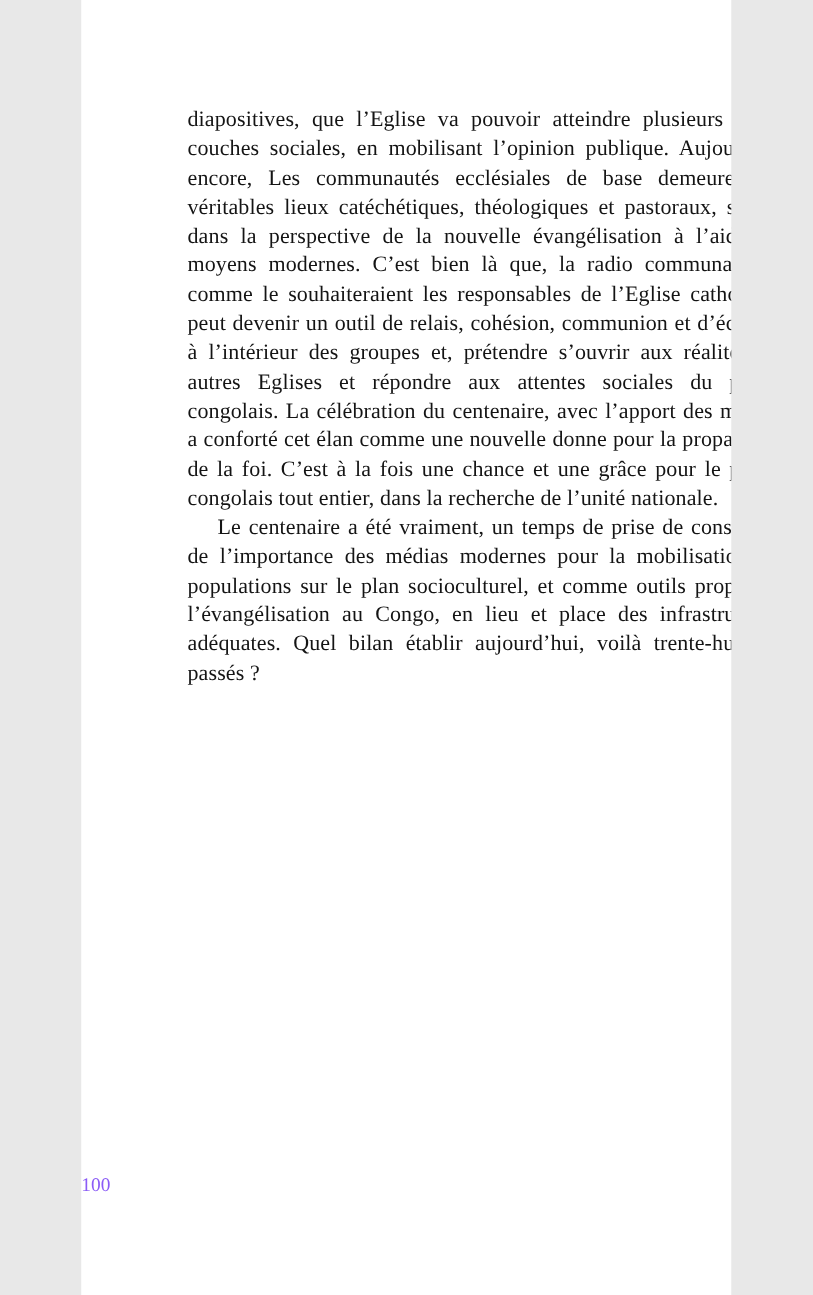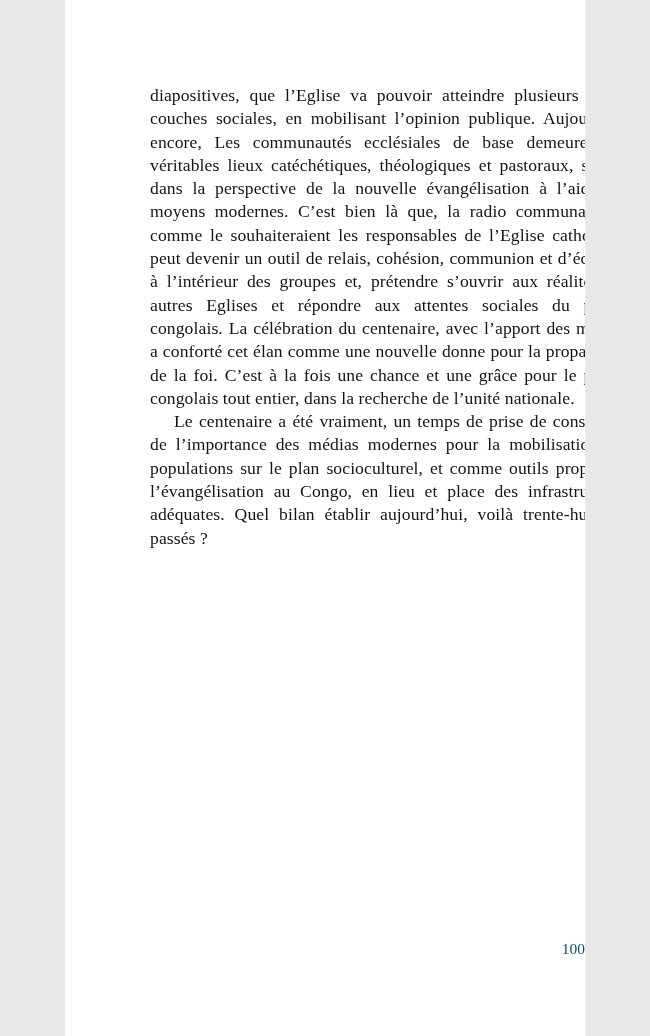--- a/index.html
+++ b/index.html
@@ -33,23 +33,23 @@
     padding: 0;
   }
   .text-block p.indented {
     text-indent: 24px;
   }
   .page-number {
     position: absolute;
     left: 0;
     right: 0;
     top: 940px;
-    text-align: right;
+    text-align: left;
     font-size: 15.5px;
-    color: #0c4a6e;
+    color: #8b5cf6;
   }
 </style>
 </head>
 <body>
 
 <div class="page">
   <div class="text-block">
     <p>diapositives, que l’Eglise va pouvoir atteindre plusieurs autres couches sociales, en mobilisant l’opinion publique. Aujourd’hui encore, Les communautés ecclésiales de base demeurent de véritables lieux catéchétiques, théologiques et pastoraux, surtout dans la perspective de la nouvelle évangélisation à l’aide des moyens modernes. C’est bien là que, la radio communautaire, comme le souhaiteraient les responsables de l’Eglise catholique, peut devenir un outil de relais, cohésion, communion et d’échange à l’intérieur des groupes et, prétendre s’ouvrir aux réalités des autres Eglises et répondre aux attentes sociales du peuple congolais. La célébration du centenaire, avec l’apport des médias, a conforté cet élan comme une nouvelle donne pour la propagation de la foi. C’est à la fois une chance et une grâce pour le peuple congolais tout entier, dans la recherche de l’unité nationale.</p>
     <p class="indented">Le centenaire a été vraiment, un temps de prise de conscience de l’importance des médias modernes pour la mobilisation des populations sur le plan socioculturel, et comme outils propices à l’évangélisation au Congo, en lieu et place des infrastructures adéquates. Quel bilan établir aujourd’hui, voilà trente-huit ans passés ?</p>
   </div>

